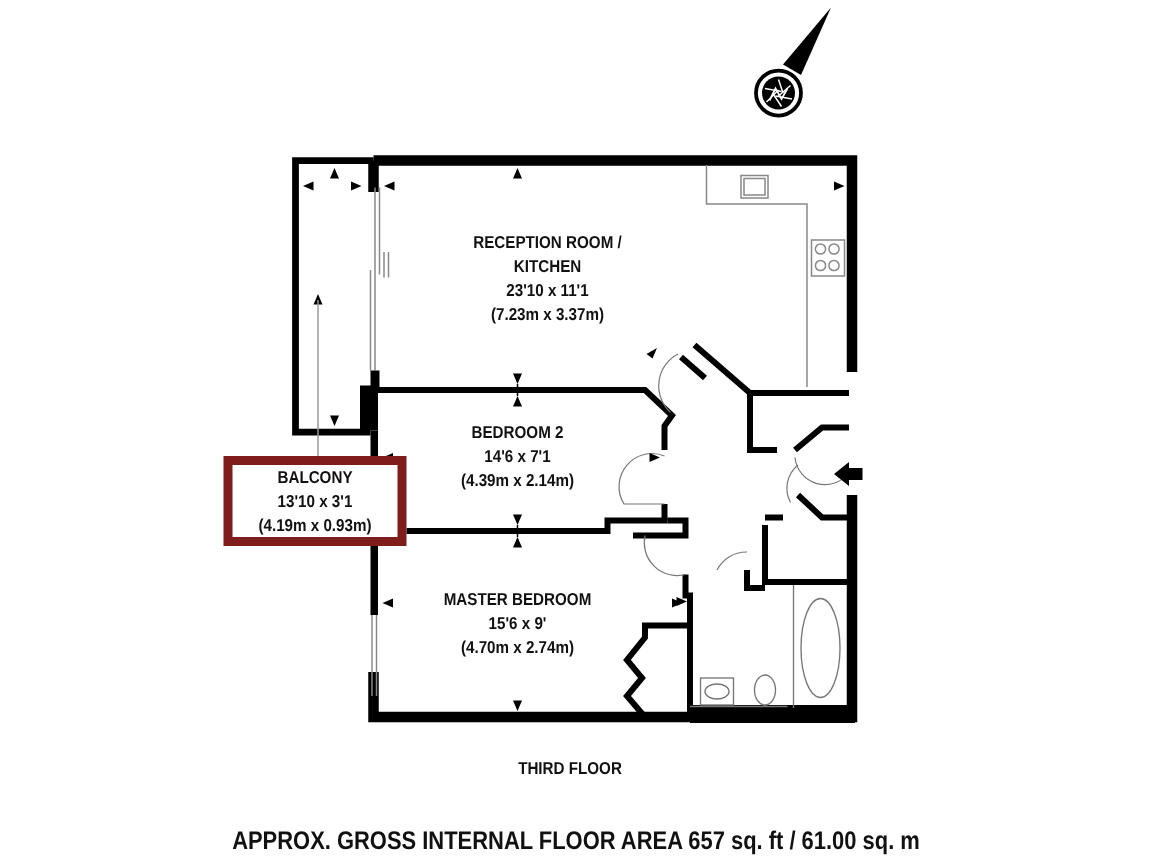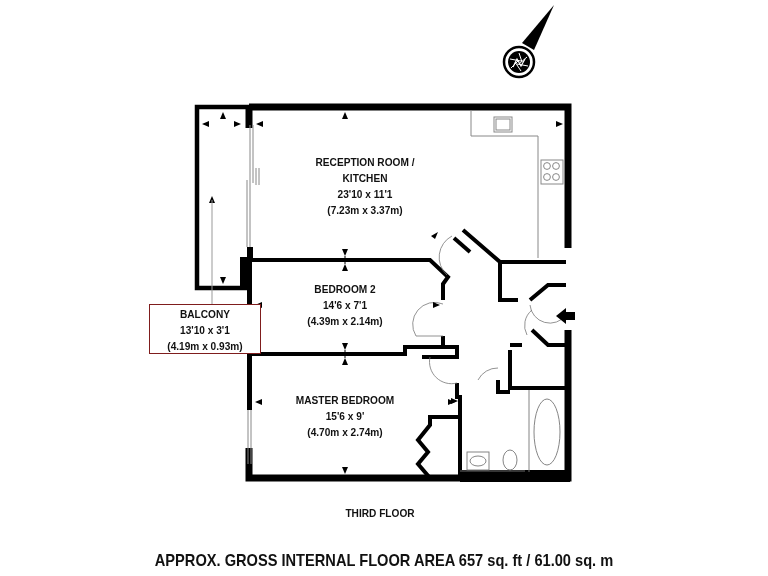--- a/index.html
+++ b/index.html
@@ -33,21 +33,21 @@
       transform-origin: center top;
       white-space: nowrap;
     }
     .room-label span { display: block; }
     .balcony-box {
       position: absolute;
       left: 149px;
       top: 304px;
       width: 110px;
       height: 48px;
-      border: 1px solid #7f1d1d;
+      border: 6px solid #7f1d1d;
       background: #ffffff;
     }
     .balcony-box .room-label {
       left: 0; top: 1px; width: 110px;
     }
     .floor-name {
       position: absolute;
       left: 320px;
       top: 507px;
       width: 120px;

